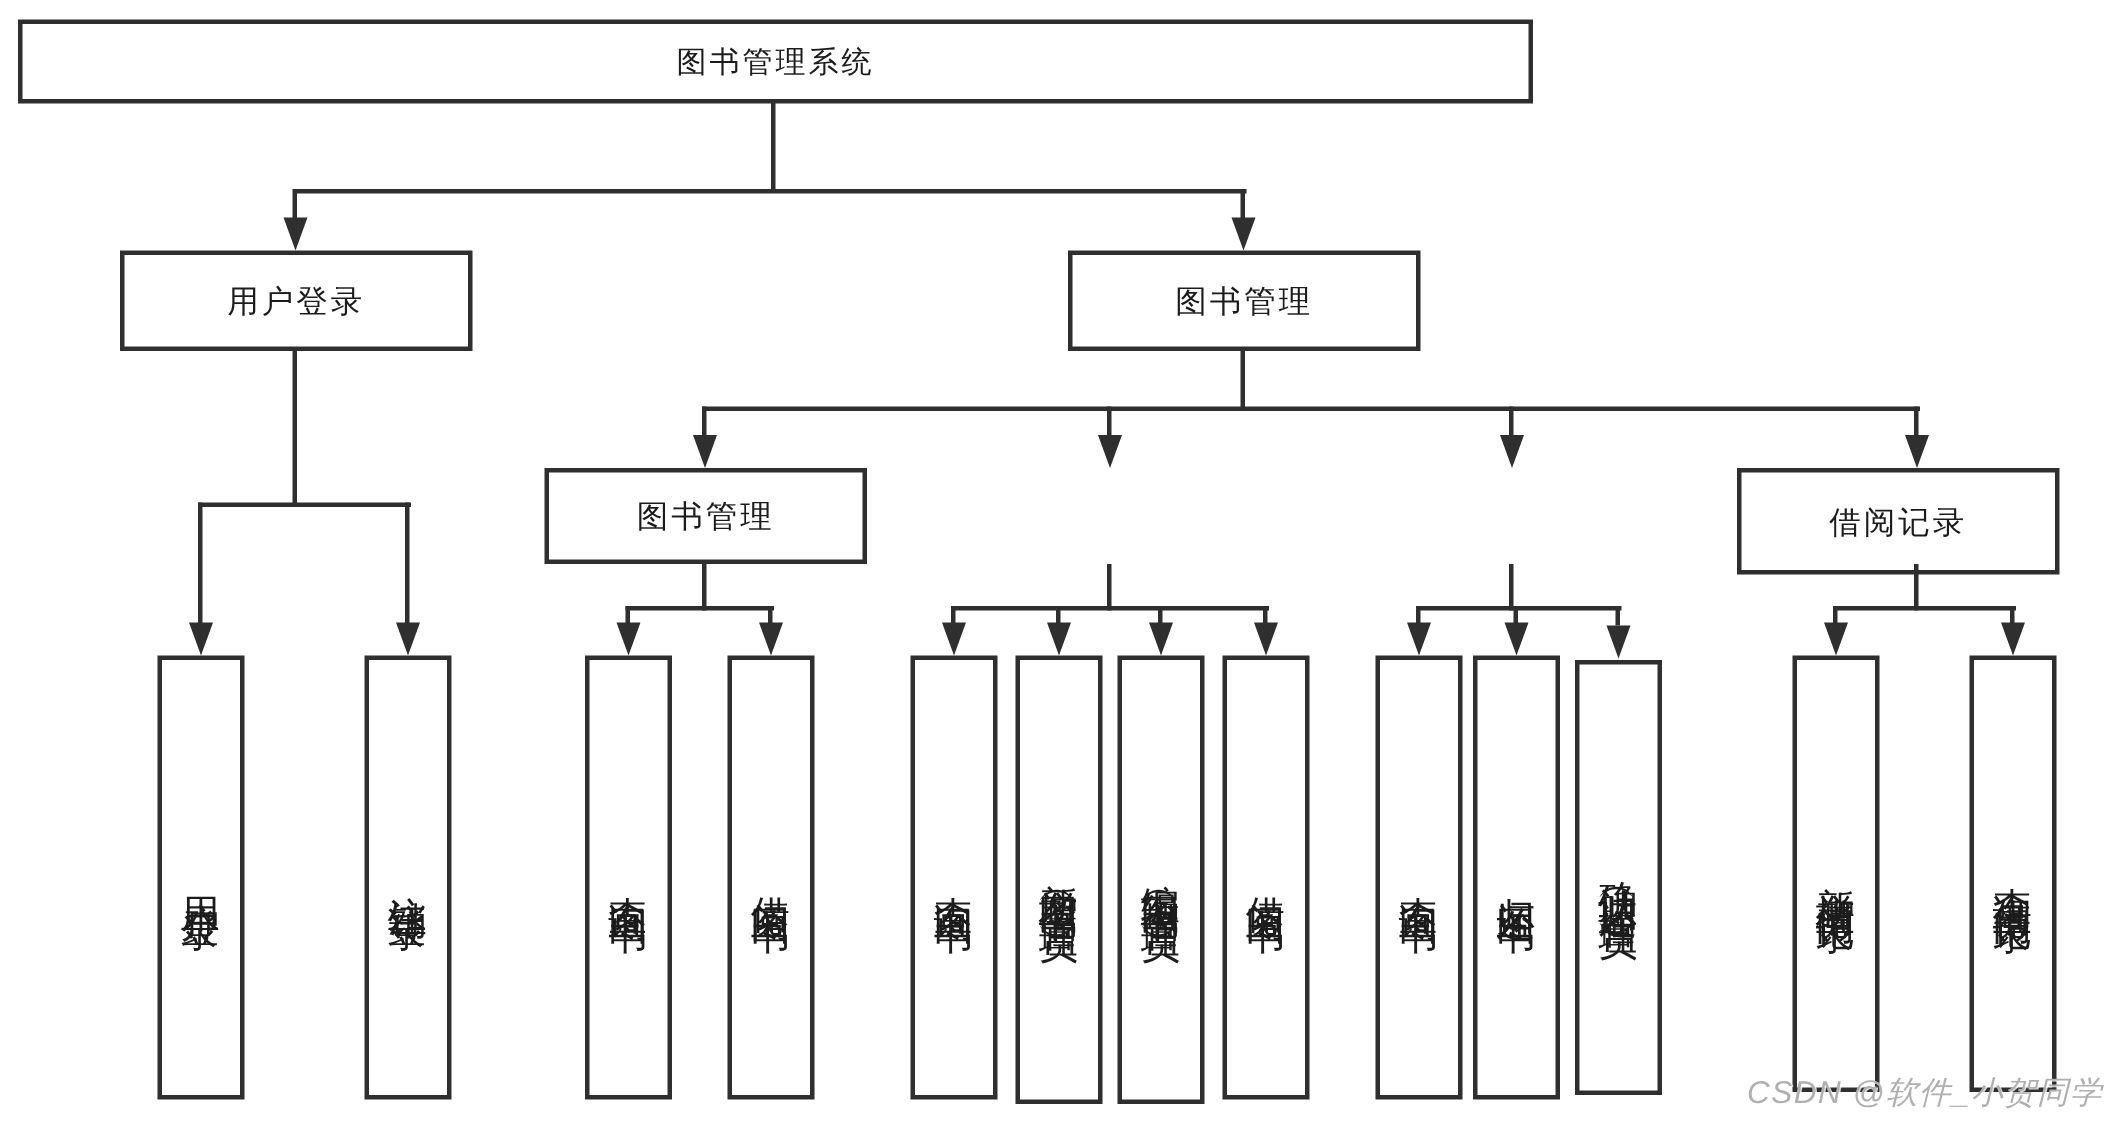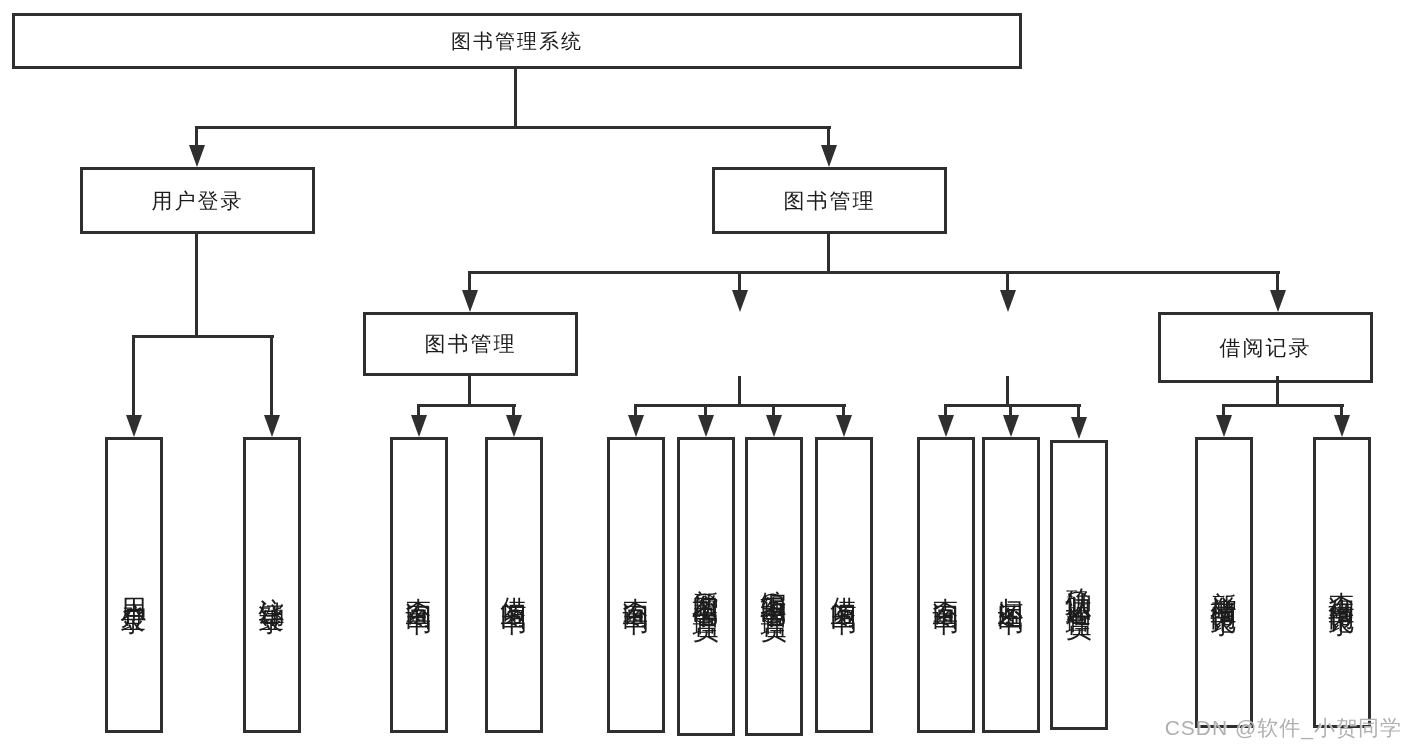--- a/index.html
+++ b/index.html
@@ -28,21 +28,21 @@
   .vline{position:absolute;width:3px;background:var(--line);}
   .hline{position:absolute;height:3px;background:var(--line);}
   .arrow{
     position:absolute;width:0;height:0;
     border-left:8px solid transparent;border-right:8px solid transparent;
     border-top:22px solid var(--line);
   }
   .watermark{
     position:absolute;right:3px;bottom:5px;
     color:var(--wm);font-size:21px;letter-spacing:1px;
-    text-shadow:1px 1px 0 rgba(255,255,255,.8);white-space:nowrap;
+    text-shadow:1px 1px 0 rgba(255,255,255,.8);white-space:nowrap;font-style:italic;
   }
 </style>
 </head>
 <body>
 
 <div class="canvas">
 
   <div class="box hbox root" style="left:12px;top:13px;width:1010px;height:56px">图书管理系统</div>
 
   <div class="vline" style="left:514px;top:68px;height:59px"></div>

